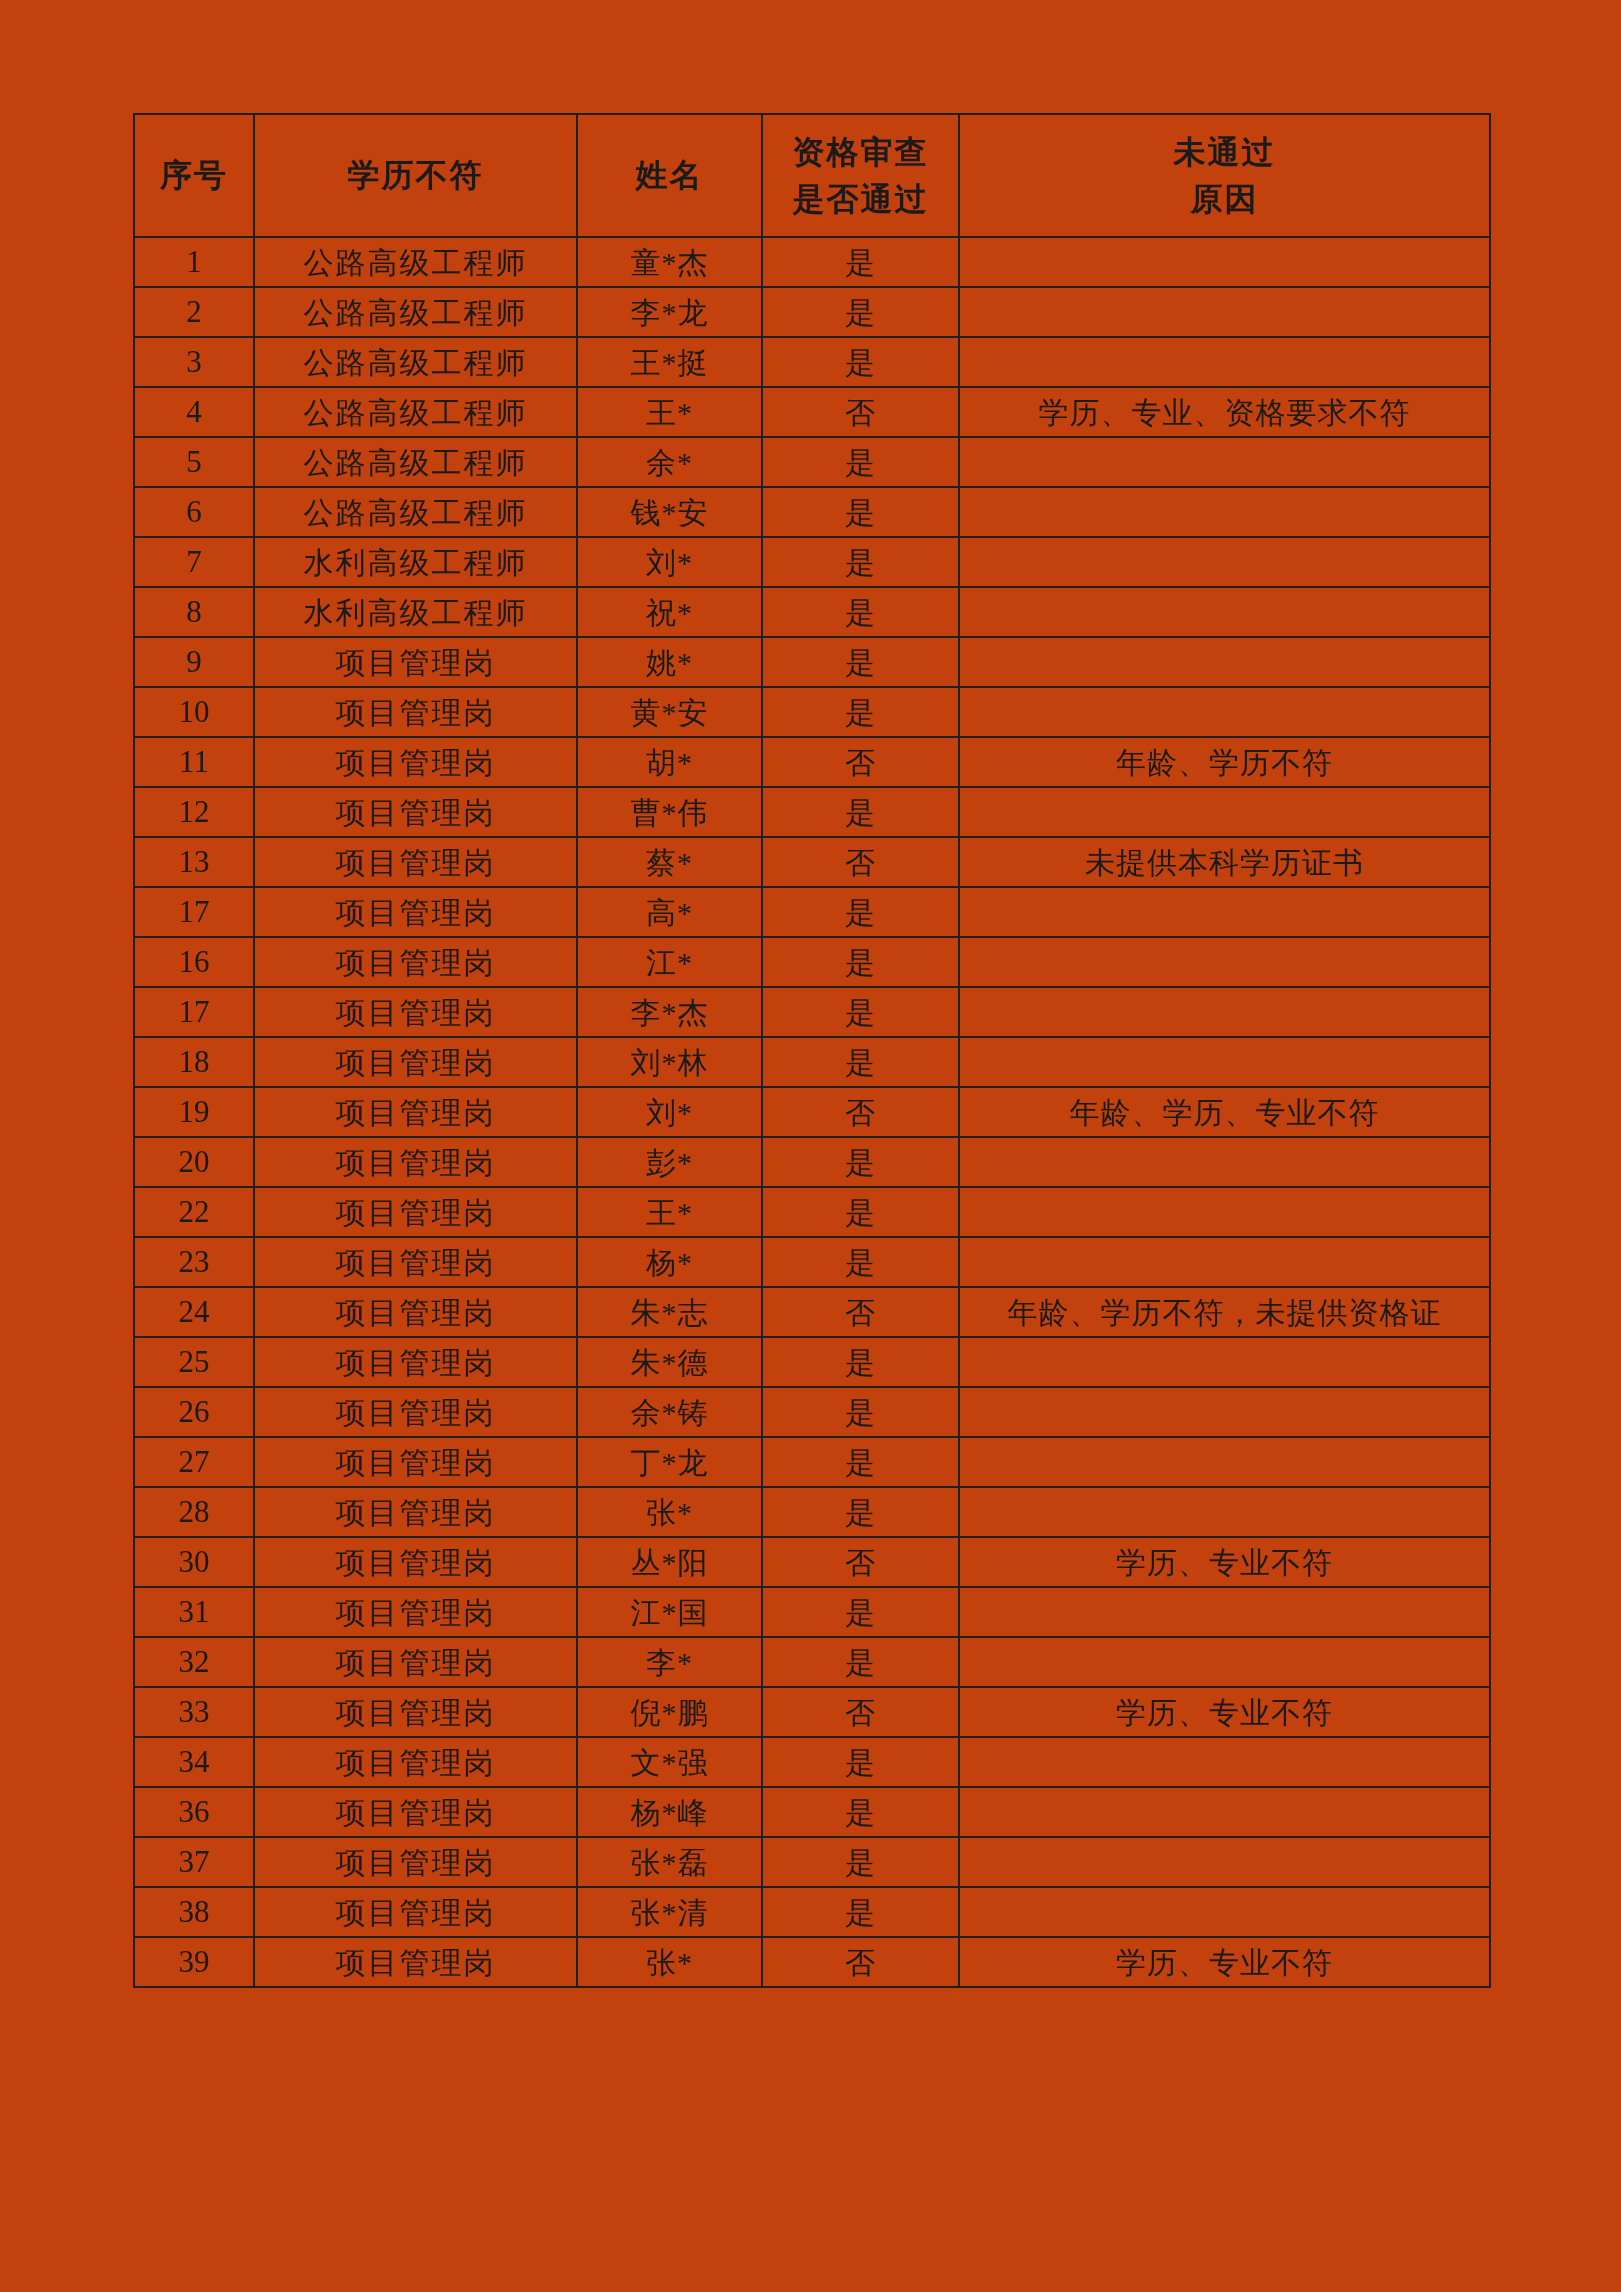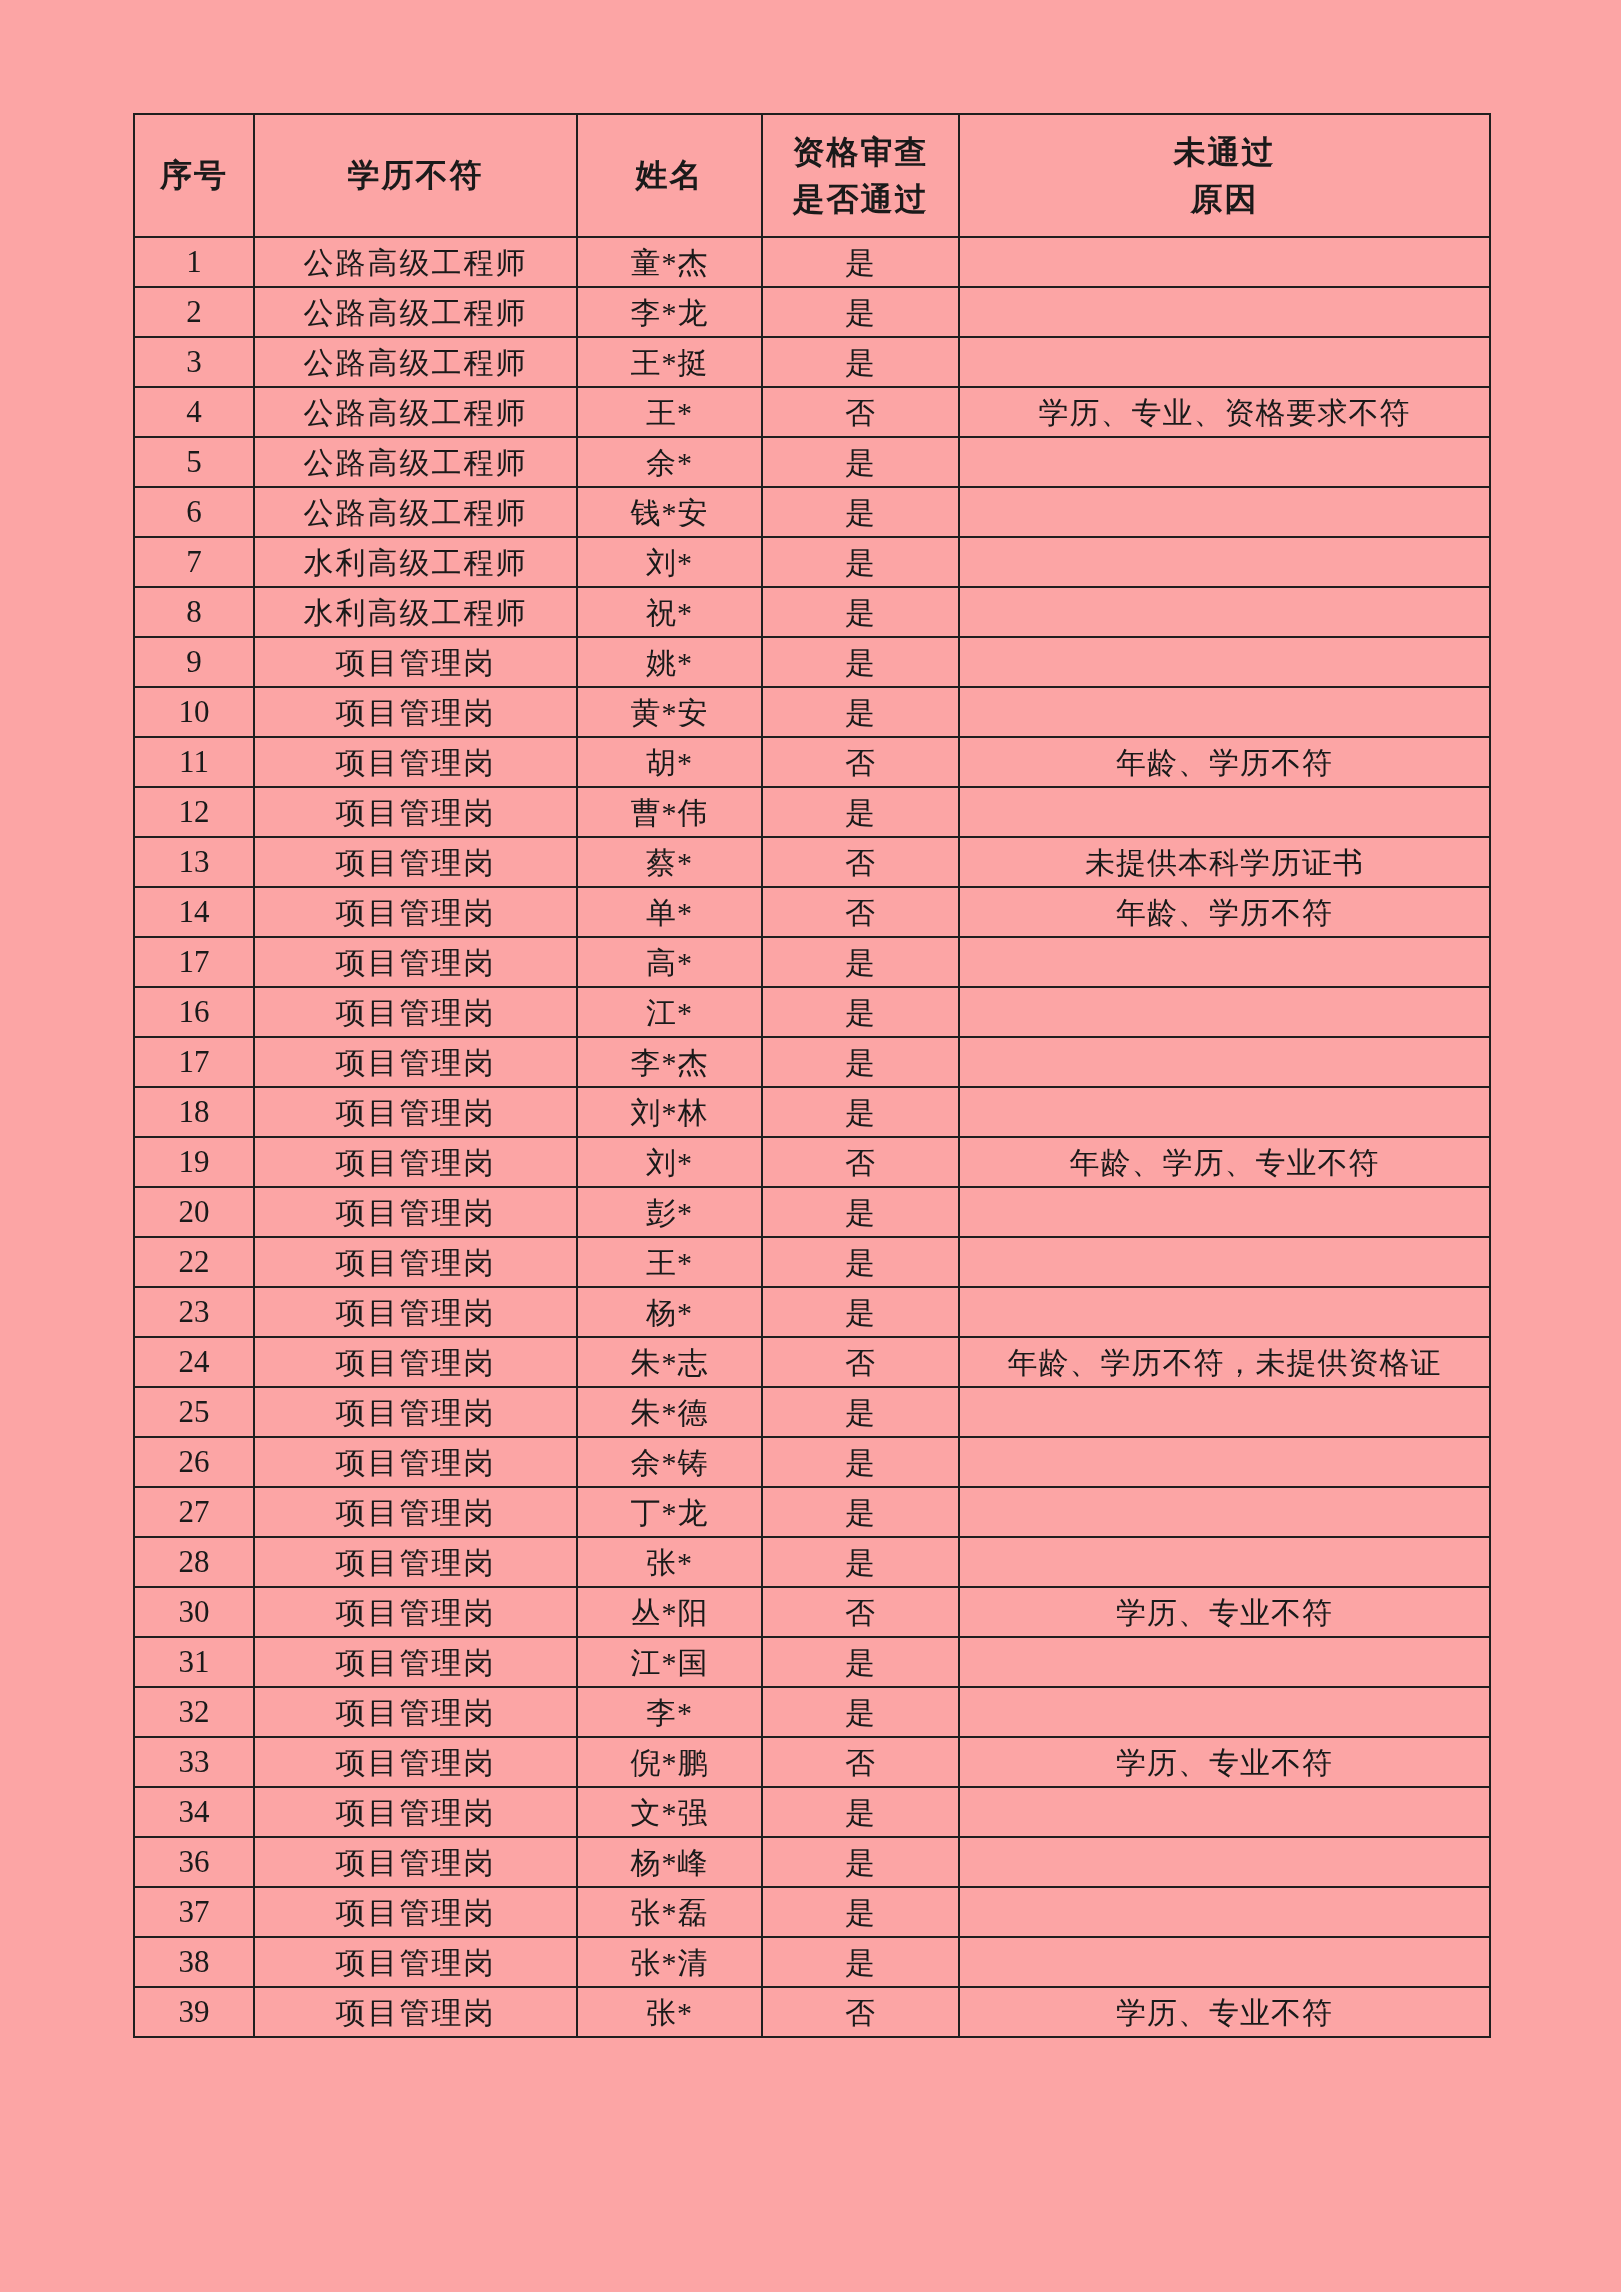--- a/index.html
+++ b/index.html
@@ -10,21 +10,21 @@
   body {
     width: 1621px;
     height: 2293px;
     position: relative;
     font-family: "Liberation Serif", serif;
     color: #1a1a1a;
   }
   .page {
     position: absolute;
     inset: 0;
-    background: #fca5a5;
+    background: #c2410c;
   }
   table.review-table {
     position: absolute;
     left: 133px;
     top: 113px;
     width: 1357px;
     border-collapse: collapse;
     table-layout: fixed;
     border: 2.9px solid #1f1f1f;
   }
@@ -185,27 +185,20 @@
   </tr>
 
   <tr>
     <td class="cell-serial">13</td>
     <td class="cell-position">项目管理岗</td>
     <td class="cell-name">蔡*</td>
     <td class="cell-passed">否</td>
     <td class="cell-reason">未提供本科学历证书</td>
   </tr>
 
-  <tr>
-    <td class="cell-serial">14</td>
-    <td class="cell-position">项目管理岗</td>
-    <td class="cell-name">单*</td>
-    <td class="cell-passed">否</td>
-    <td class="cell-reason">年龄、学历不符</td>
-  </tr>
 
   <tr>
     <td class="cell-serial">17</td>
     <td class="cell-position">项目管理岗</td>
     <td class="cell-name">高*</td>
     <td class="cell-passed">是</td>
     <td class="cell-reason"></td>
   </tr>
 
   <tr>

